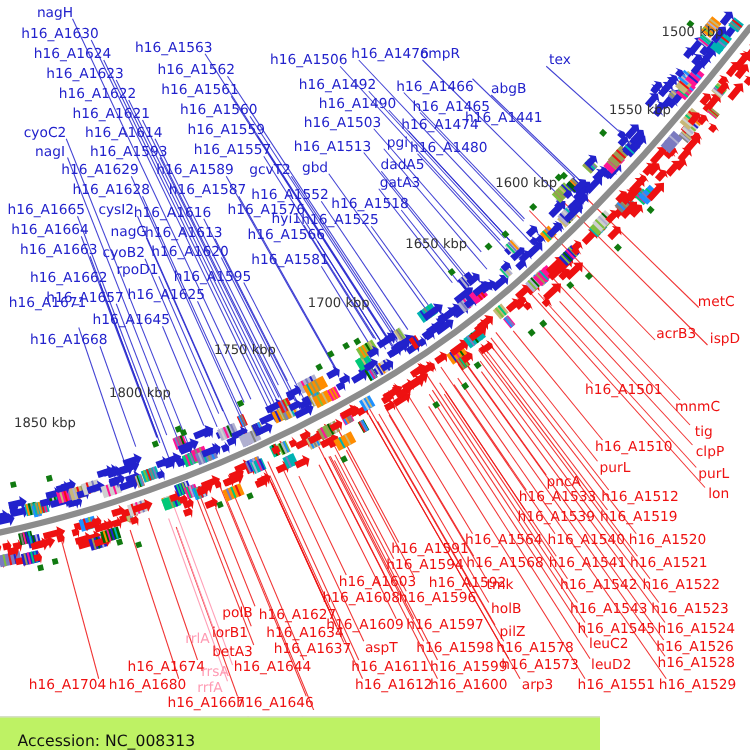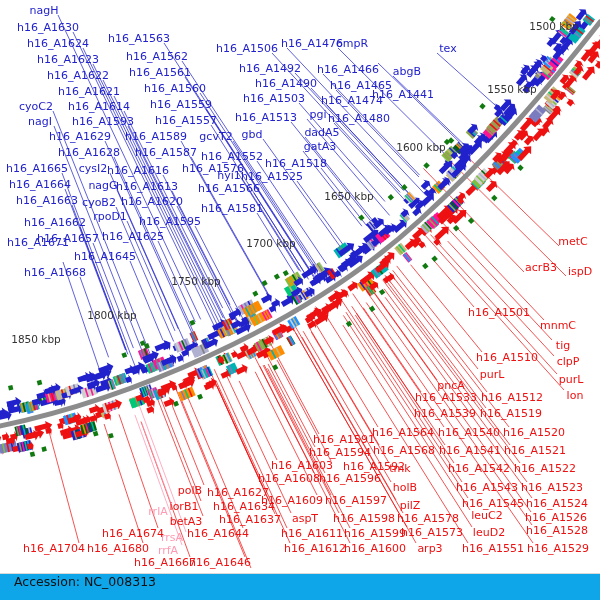--- a/index.html
+++ b/index.html
@@ -13,23 +13,23 @@
     font-style:italic;font-size:15px;color:#222;letter-spacing:.1px;
     white-space:nowrap;
   }
   .lbl{position:absolute;white-space:nowrap;font-size:11px;line-height:11px;
        transform:translate(-50%,-50%);}
   .lbl.fwd{color:#2222cc;}
   .lbl.rev{color:#ee1111;}
   .lbl.rna{color:#ff9ab3;}
   .lbl.tick{color:#333;font-size:10.5px;}
   #statusbar{
-    position:absolute;left:0;bottom:0;width:600px;height:26px;
-    background:#0ea5e9;border-top:1px solid #d9d9d9;
-    display:flex;align-items:flex-start;font-size:12.5px;color:#111;
+    position:absolute;left:0;bottom:0;width:480px;height:26px;
+    background:#bef264;border-top:1px solid #d9d9d9;
+    display:flex;align-items:flex-end;font-size:12.5px;color:#111;
   }
   #statusbar .sb{padding-left:14px;}
   #statusbar .sb2{padding-left:92px;}
 </style>
 </head>
 <body>
 
 <div id="stage">
 
 

